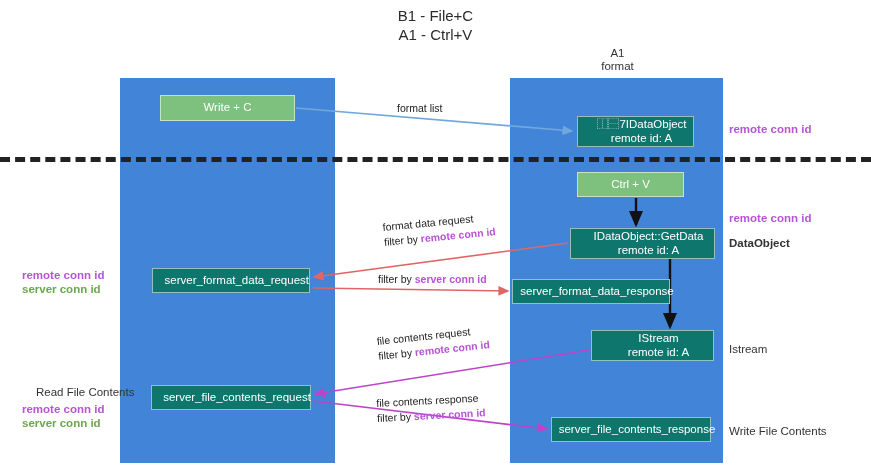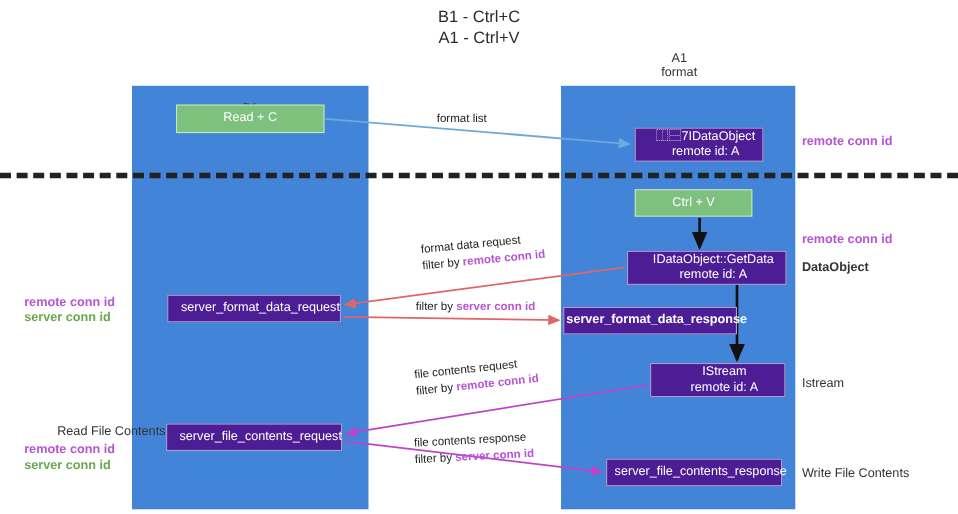--- a/index.html
+++ b/index.html
@@ -30,44 +30,44 @@
   #head-a1{left:510px;top:47px;}
 
   
   .node{
     position:absolute;box-sizing:border-box;
     display:flex;flex-direction:column;align-items:center;justify-content:center;
     color:#ffffff;font-size:11.5px;line-height:13.5px;text-align:center;
     border:1px solid rgba(255,255,255,.55);
   }
   .green{background:#7ec17e;}
-  .orange{background:#4c1d95;padding-left:12px;}
+  .orange{background:#0f766e;padding-left:12px;}
 
   #n-ctrlc{left:160px;top:95px;width:135px;height:26px;}
   #n-getdo{left:577px;top:116px;width:117px;height:31px;}
   #n-ctrlv{left:577px;top:172px;width:107px;height:25px;}
   #n-getdata{left:570px;top:228px;width:145px;height:31px;}
   #n-sfdreq{left:152px;top:268px;width:158px;height:25px;align-items:flex-end;}
-  #n-sfdresp{left:512px;top:279px;width:158px;height:25px;font-weight:bold;}
+  #n-sfdresp{left:512px;top:279px;width:158px;height:25px;}
   #n-istream{left:591px;top:330px;width:123px;height:31px;}
   #n-sfcreq{left:151px;top:385px;width:160px;height:25px;}
   #n-sfcresp{left:551px;top:417px;width:160px;height:25px;}
 
   
   .side{position:absolute;font-size:11.5px;line-height:14px;}
   .p{color:#b754d6;font-weight:bold;}
   .g{color:#6aa84f;font-weight:bold;}
   .k{color:#333;}
   #s-rc1{left:729px;top:122px;}
   #s-rc2{left:729px;top:211px;}
   #s-dataobject{left:729px;top:236px;font-weight:bold;}
   #s-istream{left:729px;top:342px;}
   #s-write{left:729px;top:424px;}
   #s-left-mid{left:22px;top:268px;text-align:left;}
-  #s-read{left:28px;top:385px;padding-left:24px;}
+  #s-read{left:12px;top:385px;padding-left:24px;}
   #s-left-bot{left:22px;top:402px;}
 
   
   .elabel{position:absolute;font-size:10.5px;line-height:15px;color:#222;white-space:nowrap;}
   .elabel .p{color:#b754d6;font-weight:bold;}
   #l-formatlist{left:397px;top:101px;}
   #l-fdreq{left:382px;top:220px;transform:rotate(-5.5deg);transform-origin:left top;}
   #l-fdresp{left:378px;top:272px;}
   #l-fcreq{left:376px;top:334px;transform:rotate(-6deg);transform-origin:left top;}
   #l-fcresp{left:376px;top:396px;transform:rotate(-3deg);transform-origin:left top;}
@@ -81,21 +81,21 @@
 </style>
 </head>
 <body>
 
 <div id="stage">
 
   <div class="lane" id="lane-b1"></div>
   <div class="lane" id="lane-a1"></div>
 
   <div id="title">
-    <div>B1 - Ctrl+C</div>
+    <div>B1 - File+C</div>
     <div>A1 - Ctrl+V</div>
   </div>
 
   <div class="lane-head" id="head-b1">
     <div>B1</div>
     <div>connection</div>
   </div>
   <div class="lane-head" id="head-a1">
     <div>A1</div>
     <div>format</div>
@@ -128,21 +128,21 @@
     <line x1="670" y1="258" x2="670" y2="327" stroke="#111" stroke-width="2.4" marker-end="url(#ah-black)"></line>
 
     <line x1="589" y1="350" x2="315" y2="394" stroke="#bf43c9" stroke-width="1.6" marker-end="url(#ah-mag)"></line>
 
     <line x1="313" y1="401" x2="547" y2="429" stroke="#bf43c9" stroke-width="1.6" marker-end="url(#ah-mag)"></line>
   </svg>
 
   <div id="divider"></div>
 
   <div class="node green" id="n-ctrlc">
-    <span>Read + C</span>
+    <span>Write + C</span>
   </div>
 
   <div class="node orange" id="n-getdo">
     <span>⿰⿱7IDataObject</span>
     <span>remote id: A</span>
   </div>
 
   <div class="node green" id="n-ctrlv">
     <span>Ctrl + V</span>
   </div>

